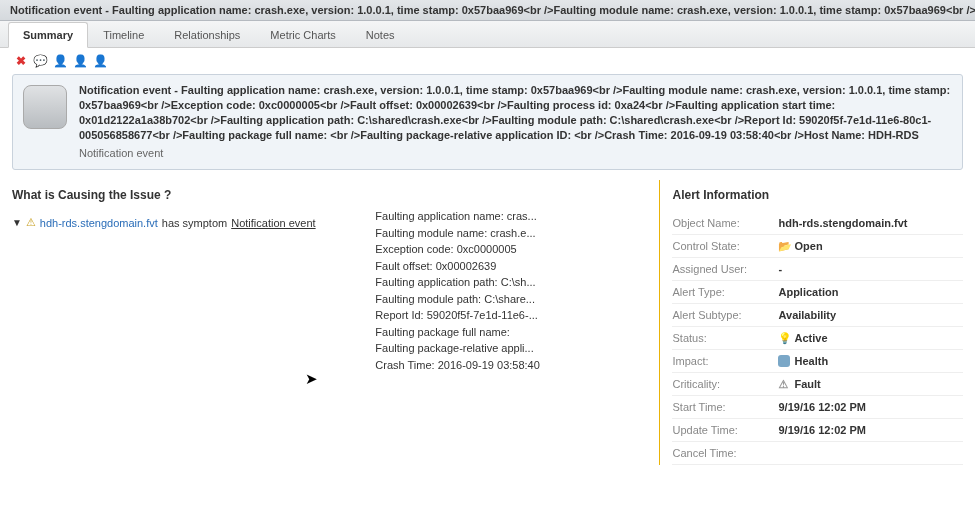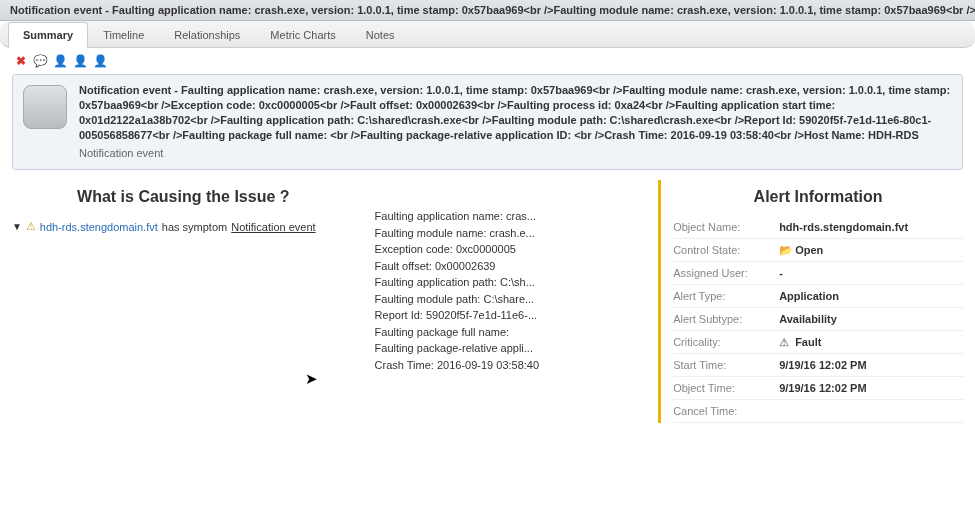--- a/index.html
+++ b/index.html
@@ -19,21 +19,20 @@
       color: #333;
       white-space: nowrap;
       overflow: hidden;
     }
     .tabs {
       display: flex;
       background: linear-gradient(#f4f5f6, #e6e8ea);
       border-bottom: 1px solid #ccc;
       padding: 0 8px;
       gap: 0;
-      border-radius: 10px;
     }
     .tab {
       padding: 6px 14px;
       font-size: 11px;
       color: #555;
       cursor: pointer;
       border: 1px solid transparent;
       border-bottom: none;
       position: relative;
       top: 1px;
@@ -86,27 +85,26 @@
     }
     .notif-text .bold { font-weight: bold; }
     .notif-sub { color: #666; margin-top: 4px; font-size: 11px; }
     .content {
       display: flex;
       padding: 0 12px 10px;
       gap: 20px;
     }
     .left-col { flex: 1.3; }
     .mid-col { flex: 1; }
-    .right-col { flex: 1.1; border-left: 3px solid #eab308; padding-left: 12px;}
+    .right-col { flex: 1.1; border-left: 1px solid #eab308; padding-left: 12px;}
     .section-title {
       font-weight: bold;
-      font-size: 16px;
+      font-size: 12px;
       margin: 8px 0 10px;
       color: #333;
-      text-align: center;
     }
     .symptom-row {
       display: flex;
       align-items: center;
       gap: 4px;
       padding: 4px 0;
       font-size: 11px;
     }
     .symptom-row .caret {
       font-size: 10px;
@@ -245,34 +243,48 @@
             <span class="val-text">Application</span>
           </div>
         </div>
         <div class="info-row">
           <div class="info-label">Alert Subtype:</div>
           <div class="info-value">
             <span class="val-text">Availability</span>
           </div>
         </div>
         <div class="info-row">
+          <div class="info-label">Status:</div>
+          <div class="info-value">
+            <span class="ic" style="color:#e8c63b;">💡</span>
+            <span class="val-text">Active</span>
+          </div>
+        </div>
+        <div class="info-row">
+          <div class="info-label">Impact:</div>
+          <div class="info-value">
+            <span class="ic" style="background:#7aa7c7;border-radius:3px;width:12px;height:12px;"></span>
+            <span class="val-text">Health</span>
+          </div>
+        </div>
+        <div class="info-row">
           <div class="info-label">Criticality:</div>
           <div class="info-value">
             <span class="ic" style="color:#999;">⚠</span>
             <span class="val-text">Fault</span>
           </div>
         </div>
         <div class="info-row">
           <div class="info-label">Start Time:</div>
           <div class="info-value">
             <span class="val-text">9/19/16 12:02 PM</span>
           </div>
         </div>
         <div class="info-row">
-          <div class="info-label">Object Time:</div>
+          <div class="info-label">Update Time:</div>
           <div class="info-value">
             <span class="val-text">9/19/16 12:02 PM</span>
           </div>
         </div>
         <div class="info-row">
           <div class="info-label">Cancel Time:</div>
           <div class="info-value">
             <span class="val-text"></span>
           </div>
         </div>

